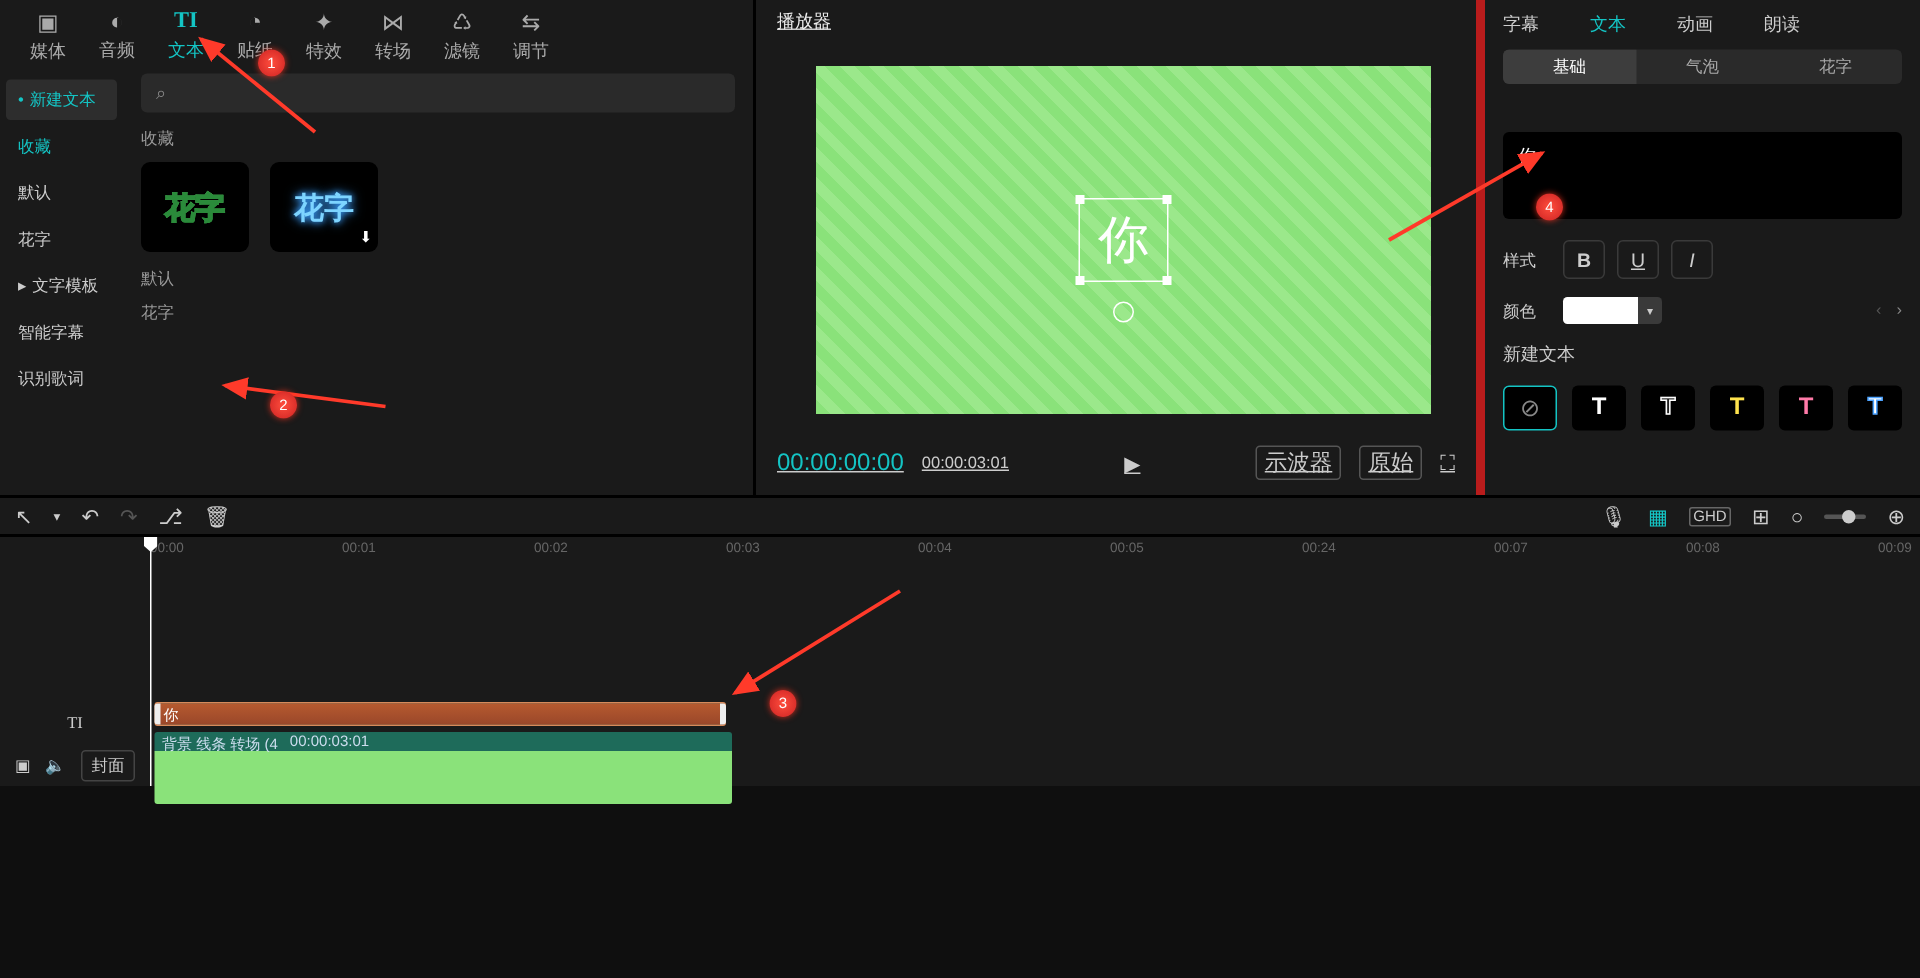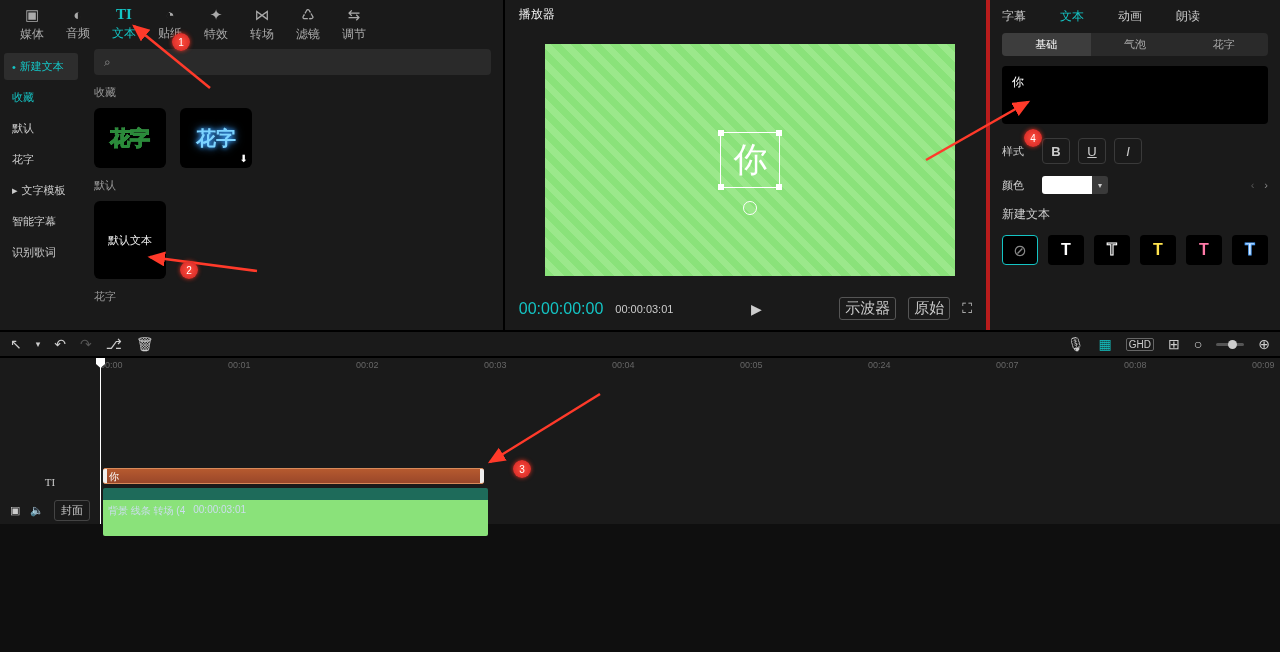--- a/index.html
+++ b/index.html
@@ -18,41 +18,41 @@
 .lcontent { flex: 1; padding: 4px 12px 10px; overflow-y: auto; }
 .search { background: #2a2a2a; border-radius: 4px; padding: 6px 10px; display: flex; align-items: center; gap: 6px; margin-bottom: 10px; color: #888; }
 .search input { background: none; border: none; color: #ccc; outline: none; flex: 1; font-size: 12px; }
 .sec-title { color: #999; font-size: 11px; margin: 6px 0 8px; }
 .thumbs { display: flex; gap: 14px; margin-bottom: 10px; }
 .thumb { width: 72px; height: 60px; background: #000; border-radius: 6px; display: flex; align-items: center; justify-content: center; position: relative; cursor: pointer; }
 .hz1 { font-size: 20px; font-weight: 900; background: linear-gradient(180deg,#7fff8a,#3dd453); -webkit-background-clip: text; color: transparent; -webkit-text-stroke: 1px #2a8a3a; text-shadow: 0 0 2px rgba(0,0,0,.5); }
 .hz2 { font-size: 20px; font-weight: 900; color: #7dd4ff; text-shadow: 0 0 8px #3a9fff, 0 0 4px #3a9fff; }
 .dl { position: absolute; right: 4px; bottom: 4px; color: #fff; font-size: 10px; }
 .default-text { width: 72px; height: 78px; background: #000; border-radius: 6px; display: flex; align-items: center; justify-content: center; color: #eee; font-size: 11px; cursor: pointer; margin-bottom: 10px; }
-.center { width: 496px; background: #1a1a1a; border-right: 4px solid #b91c1c; display: flex; flex-direction: column; }
+.center { width: 496px; background: #1a1a1a; border-right: 6px solid #b91c1c; display: flex; flex-direction: column; text-decoration: underline; }
 .ctitle { padding: 6px 14px; font-size: 12px; color: #eee; }
 .preview { flex: 1; display: flex; align-items: center; justify-content: center; padding: 0 30px 0 40px; }
 .canvas { width: 410px; height: 232px; background: repeating-linear-gradient(45deg,#8ae27a 0 7px,#9be88b 7px 14px); position: relative; }
 .txtbox { position: absolute; left: 50%; top: 50%; transform: translate(-50%,-50%); border: 1px solid #fff; padding: 4px 12px; }
 .txtbox .t { color: #fff; font-size: 34px; font-weight: 400; }
 .txtbox::before, .txtbox::after, .txtbox .h1, .txtbox .h2 { content: ""; position: absolute; width: 6px; height: 6px; background: #fff; }
 .txtbox::before { left: -3px; top: -3px; } .txtbox::after { right: -3px; top: -3px; }
 .txtbox .h1 { left: -3px; bottom: -3px; } .txtbox .h2 { right: -3px; bottom: -3px; }
 .rotate { position: absolute; left: 50%; bottom: -28px; transform: translateX(-50%); width: 14px; height: 14px; border: 1.5px solid #fff; border-radius: 50%; }
 .pbar { display: flex; align-items: center; padding: 6px 14px 10px; gap: 12px; }
 .tc { color: #14c4c4; font-size: 16px; }
 .tc2 { color: #ccc; font-size: 11px; }
 .pbar .spacer { flex: 1; }
 .pbtn { color: #ccc; cursor: pointer; font-size: 14px; }
 .tag { border: 1px solid #555; border-radius: 3px; padding: 1px 5px; font-size: 15px; color: #ccc; cursor: pointer; }
 .right { flex: 1; background: #1a1a1a; display: flex; flex-direction: column; padding: 4px 12px 10px; }
 .rtabs { display: flex; gap: 34px; padding: 4px 0 8px; font-size: 12px; }
 .rtab { color: #ccc; cursor: pointer; }
 .rtab.active { color: #14c4c4; }
-.seg { display: flex; background: #2a2a2a; border-radius: 4px; overflow: hidden; margin-bottom: 10px; }
+.seg { display: flex; background: #2a2a2a; border-radius: 4px; overflow: hidden; margin-bottom: 32px; }
 .seg > div { flex: 1; text-align: center; padding: 4px 0; font-size: 11px; color: #aaa; cursor: pointer; }
 .seg > div.active { background: #3d3d3d; color: #fff; }
 .txtarea { background: #000; border-radius: 4px; padding: 8px 10px; height: 58px; color: #fff; font-size: 12px; margin-bottom: 14px; }
 .frow { display: flex; align-items: center; gap: 10px; margin-bottom: 12px; font-size: 11px; }
 .flabel { width: 30px; color: #ccc; }
 .fsel { flex: 1; background: #2a2a2a; border-radius: 4px; padding: 4px 8px; display: flex; justify-content: space-between; align-items: center; cursor: pointer; }
 .stylebtn { width: 28px; height: 26px; border: 1px solid #3a3a3a; border-radius: 4px; display: flex; align-items: center; justify-content: center; cursor: pointer; font-size: 13px; }
 .colorbox { display: flex; align-items: center; }
 .colorswatch { width: 50px; height: 18px; background: #fff; border-radius: 3px 0 0 3px; }
 .colordrop { width: 16px; height: 18px; background: #3a3a3a; border-radius: 0 3px 3px 0; display: flex; align-items: center; justify-content: center; font-size: 8px; }
@@ -68,21 +68,21 @@
 .tlmain { flex: 1; position: relative; }
 .ruler { height: 18px; position: relative; color: #666; font-size: 9px; }
 .rtick { position: absolute; top: 2px; }
 .playhead { position: absolute; top: 0; bottom: 0; left: 0; width: 1px; background: #fff; }
 .playhead::before { content: ""; position: absolute; top: 0; left: -4px; width: 9px; height: 10px; background: #fff; clip-path: polygon(0 0,100% 0,100% 60%,50% 100%,0 60%); }
 .tracks { position: relative; }
 .track-text { position: absolute; top: 92px; height: 16px; left: 3px; width: 381px; background: linear-gradient(180deg,#b65a2f,#9a472a); border: 1px solid #d88a5a; border-radius: 2px; padding: 1px 5px; color: #fff; font-size: 10px; }
 .track-text::before, .track-text::after { content:""; position:absolute; top:0; bottom:0; width:4px; background:#eee; }
 .track-text::before { left:-1px; border-radius:2px 0 0 2px; } .track-text::after { right:-1px; border-radius:0 2px 2px 0; }
 .track-video { position: absolute; top: 112px; left: 3px; width: 385px; height: 48px; background: linear-gradient(180deg,#1e6b5a 0 26%,#8ae27a 26% 100%); border-radius: 2px; }
-.track-video .meta { padding: 16px 5px; color: #cde; font-size: 10px; display:flex; gap:8px; }
+.track-video .meta { padding: 1px 5px; color: #cde; font-size: 10px; display:flex; gap:8px; }
 .tlside .srow { height: 28px; display: flex; align-items: center; justify-content: center; color: #ccc; gap: 10px; font-size: 11px; }
 .callout { position: absolute; width: 18px; height: 18px; background: radial-gradient(circle,#ff4d3d,#c22); border-radius: 50%; color: #fff; font-size: 10px; display: flex; align-items: center; justify-content: center; box-shadow: 0 0 4px rgba(255,50,30,.8); z-index: 50; }
 .arrow { position: absolute; pointer-events: none; z-index: 49; }
 </style>
 </head>
 <body>
 
 <div class="top">
 
   <div class="left">
@@ -154,23 +154,20 @@
         <div class="thumbs">
           <div class="thumb">
               <span class="hz1">花字</span>
             </div>
           <div class="thumb">
               <span class="hz2">花字</span>
               <span class="dl">⬇</span>
             </div>
         </div>
         <div class="sec-title">默认</div>
-        <div class="default-text">
-            <span>默认文本</span>
-          </div>
         <div class="sec-title">花字</div>
       </div>
     </div>
   </div>
 
   <div class="center">
     <div class="ctitle">播放器</div>
     <div class="preview">
       <div class="canvas">
         <div class="txtbox">

